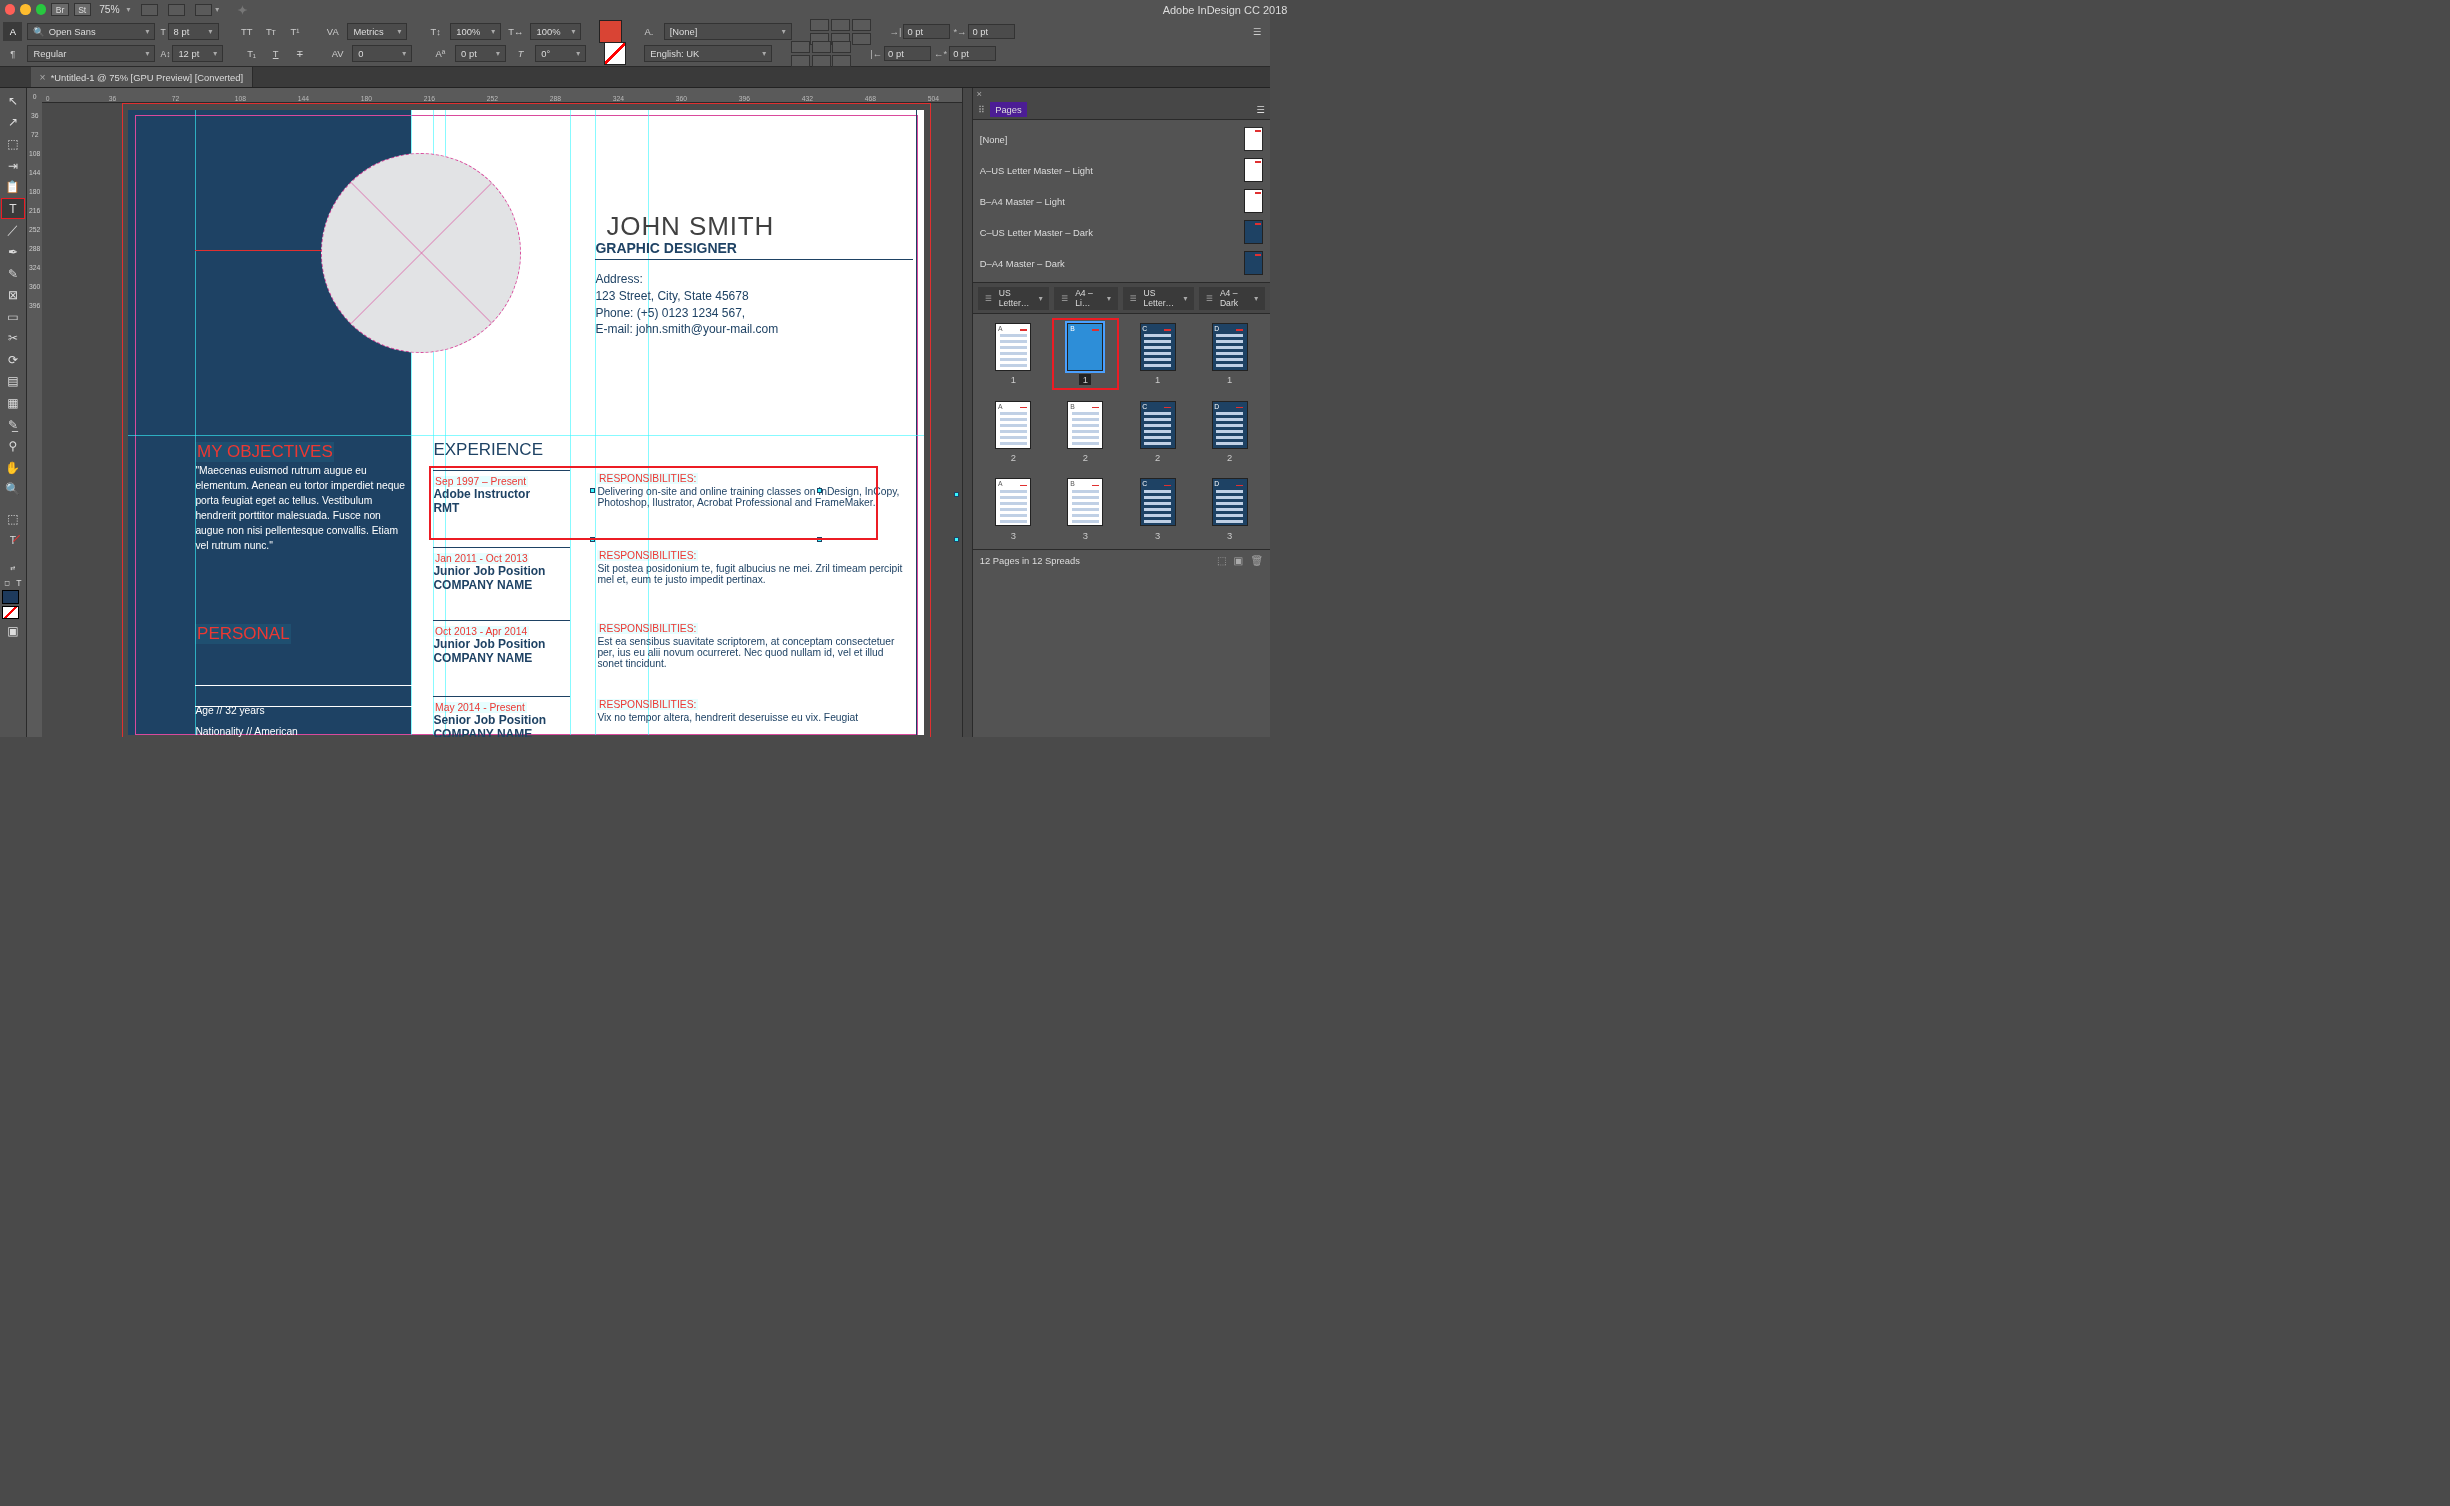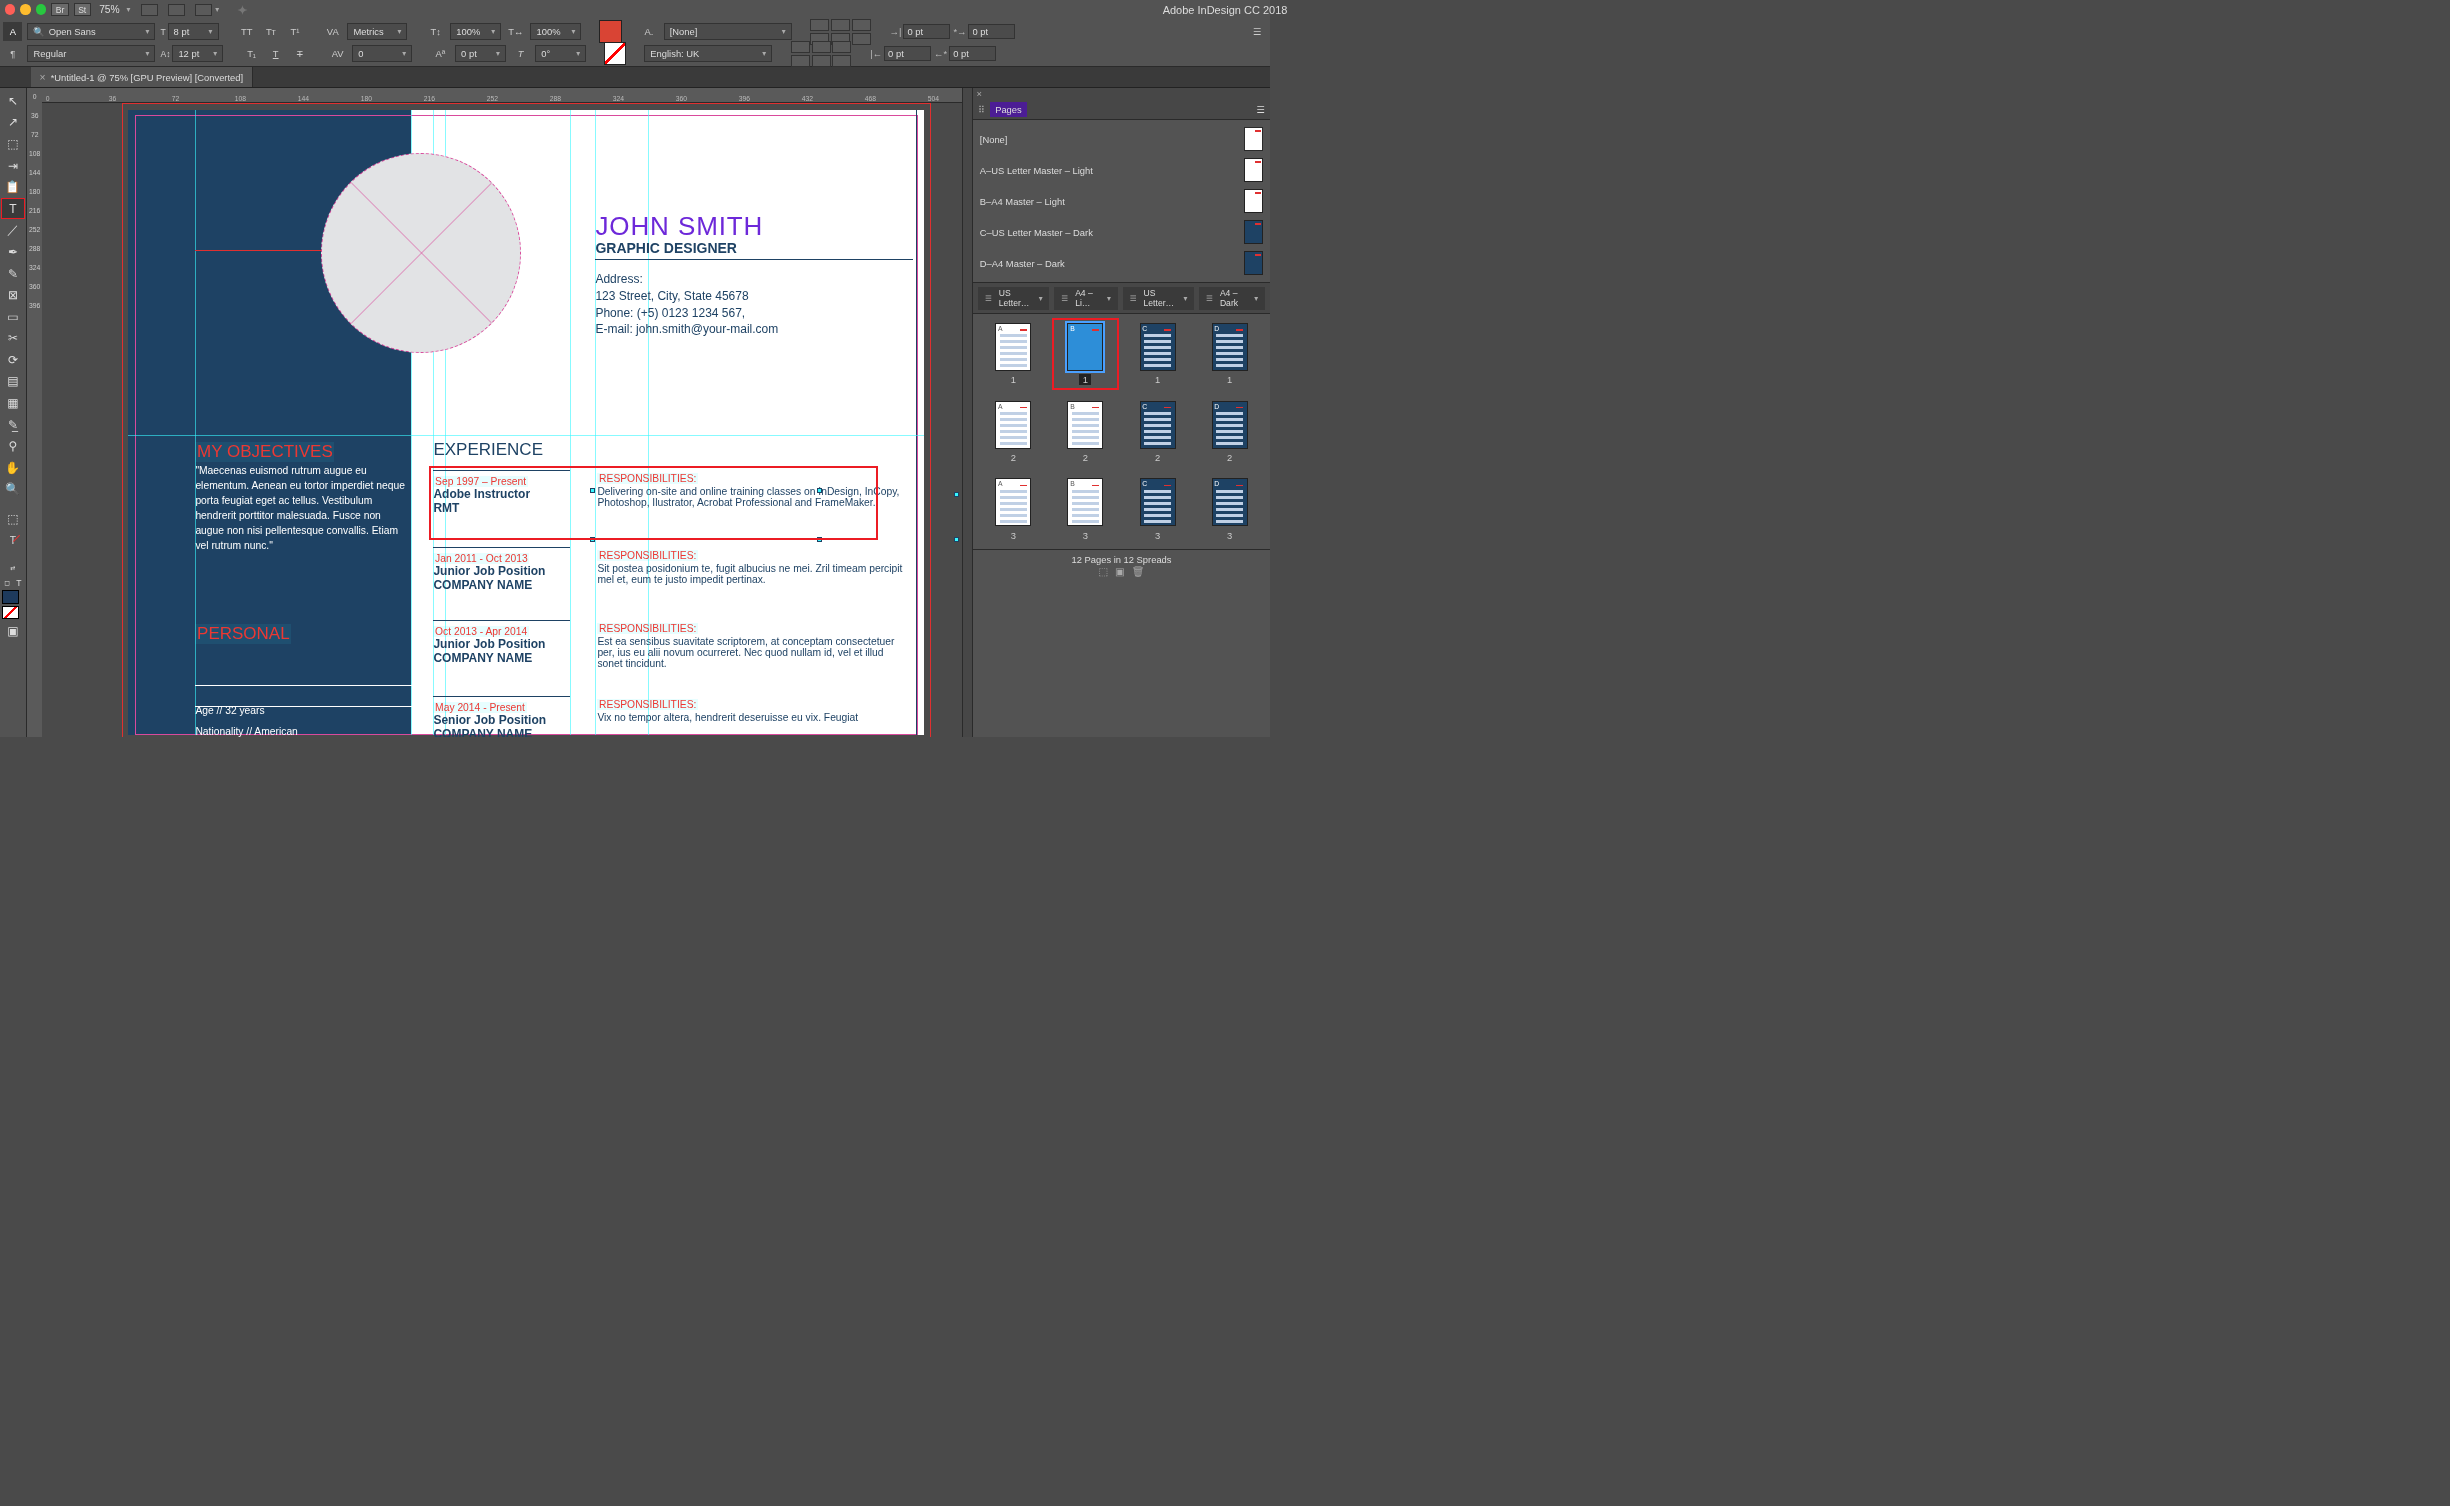--- a/index.html
+++ b/index.html
@@ -55,21 +55,21 @@
 .page { position:absolute; left:86px; top:6.8px; width:796px; height:625px; background:#fff; }
 .blue-side { position:absolute; left:0; top:0; width:283px; height:100%; background:#1e4264; }
 .guide-v { position:absolute; top:0; bottom:0; width:0.9px; background:#37f7ff; opacity:.6;}
 .guide-h { position:absolute; left:0; right:0; height:0.9px; background:#37f7ff; opacity:.6;}
 .margin-box { position:absolute; left:6.8px; top:5.1px; right:6.8px; bottom:0; border:0.9px solid #d94a9c; }
 .bleed-box { position:absolute; left:-6.8px; top:-6.8px; right:-6.8px; bottom:-6.8px; border:0.9px solid #e03030; }
 .circle { position:absolute; left:193px; top:43px; width:200px; height:200px; border-radius:50%; background:#e2e3e5; border:0.9px dashed #d94a9c;}
 .circle::before,.circle::after{content:'';position:absolute;background:#d94a9c;opacity:.5;}
 .circle::before{width:0.9px;height:100%;left:50%;transform:rotate(45deg);}
 .circle::after{width:0.9px;height:100%;left:50%;transform:rotate(-45deg);}
-.name { position:absolute; left:467px; top:101px; color:#6d28d9; font-size:26px; letter-spacing:0.9px; }
+.name { position:absolute; left:467px; top:101px; color:#404040; font-size:26px; letter-spacing:0.9px;padding-left:11px; }
 .subtitle { position:absolute; left:467px; top:130px; color:#1e4264; font-size:14px; font-weight:bold; }
 .divider1 { position:absolute; left:467px; top:149px; width:318px; height:0.9px; background:#1e4264; }
 .addr { position:absolute; left:467px; top:161px; color:#1e4264; font-size:12px; line-height:1.4; }
 .obj-title { position:absolute; left:67px; top:332px; color:#ec3833; font-size:17px; background:rgba(55,247,255,0.08); padding:0 1.7px;}
 .obj-text { position:absolute; left:67px; top:354px; width:214px; color:#fff; font-size:10.3px; line-height:1.45;}
 .personal-title { position:absolute; left:67px; top:514px; color:#ec3833; font-size:17px; background:rgba(55,247,255,0.08); padding:0 1.7px;}
 .personal-row { position:absolute; left:67px; width:223px; color:#fff; font-size:10.3px; border-top:0.9px solid #fff; padding-top:19px;margin-top:36px; }
 .pr1 {top:539px;} .pr2{top:560px;} .pr3{top:603px;font-weight:bold;} .pr4{top:601px;}
 .exp-title { position:absolute; left:305px; top:330px; color:#1e4264; font-size:17px; }
 .exp-block { position:absolute; left:305px; width:479px; }
@@ -105,21 +105,21 @@
 .spread-tab .car{font-size:7.7px;color:#aaa;}
 .page-grid { padding:8.6px 12px; display:grid; grid-template-columns: repeat(4, 1fr); gap-row:15.4px; gap:15.4px 15.4px; overflow:auto;}
 .page-cell { display:flex; flex-direction:column; align-items:center; gap:3.4px;}
 .page-thumb { width:36px; height:48px; background:#fff; border:0.9px solid #222; position:relative; }
 .page-thumb.dark{ background:#1e4264;}
 .page-thumb .stripe{ position:absolute; top:5.1px; right:3.4px; width:6.8px;height:1.7px;background:#e03030;}
 .page-thumb.lines::before{content:'';position:absolute;left:3.4px;top:10.3px;right:3.4px;height:34px;background:repeating-linear-gradient(#c0d0e5 0,#c0d0e5 2.6px,transparent 2.6px,transparent 6px);}
 .page-thumb.sel{outline:2.6px solid #4aa0ff;}
 .page-label{color:#ccc; font-size:9.4px;}
 .red-pagecell { outline:2.6px solid #ec1c24; outline-offset:3.4px;}
-.panel-footer{border-top:0.9px solid #2a2a2a;padding:3.4px 6.8px;display:flex;align-items:center;justify-content:space-between;flex-direction:column;}
+.panel-footer{border-top:0.9px solid #2a2a2a;padding:3.4px 6.8px;display:flex;align-items:center;justify-content:space-between;}
 .panel-footer .icons{display:flex;gap:6.8px;font-size:10.3px;color:#aaa;}
 .left-strip { width:10.3px; background:#474747; border-left:0.9px solid #2a2a2a;}
 .rtick { display:flex; flex-direction:column; align-items:center; font-size:6.8px; color:#ccc; gap:12px; padding-top:5.1px;}
 </style>
 </head>
 <body>
 
 <div class="titlebar">
   <div class="traffic tr-red"></div>
   <div class="traffic tr-yellow"></div>

